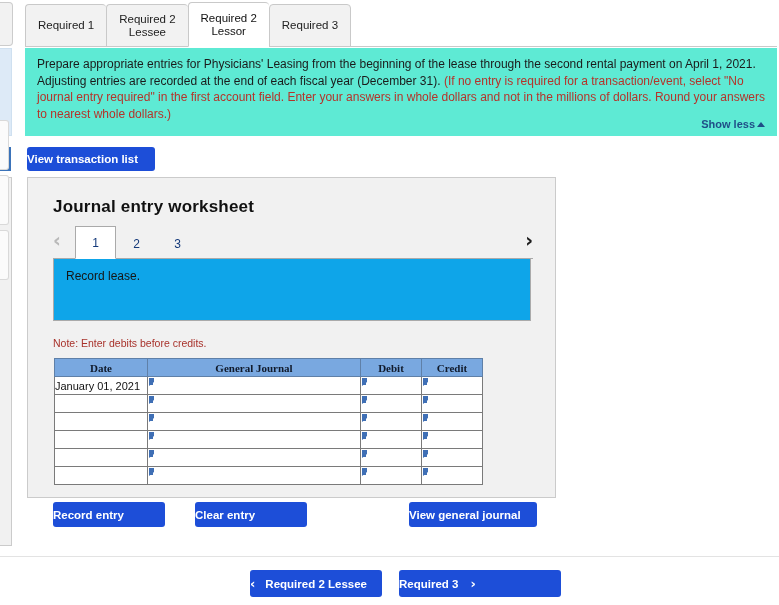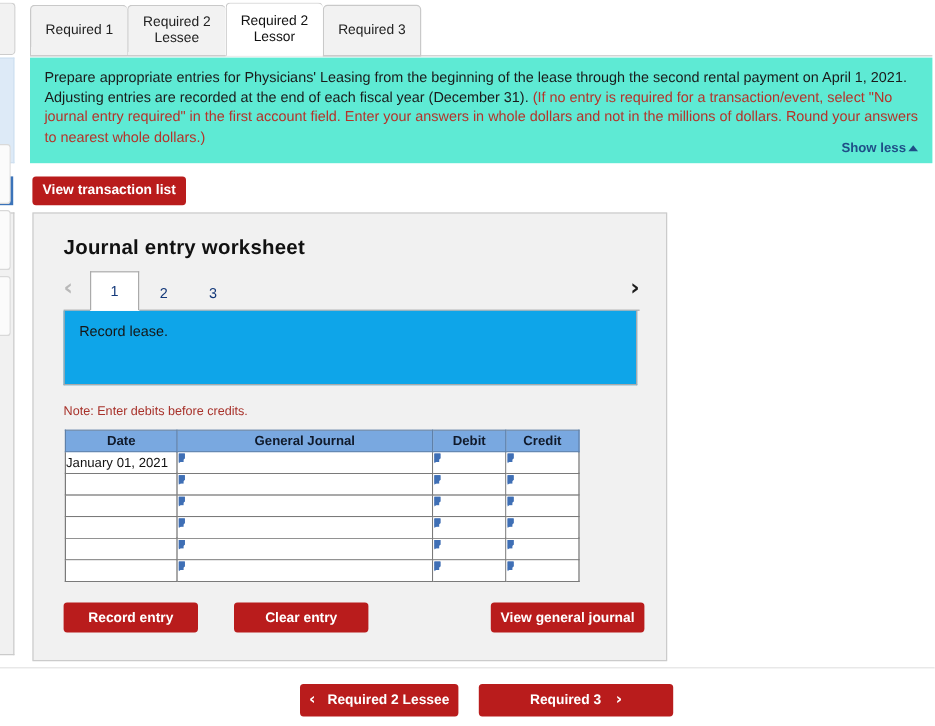--- a/index.html
+++ b/index.html
@@ -109,41 +109,41 @@
     display: inline-block;
     width: 0; height: 0; margin-left: 2px;
     border-left: 4px solid transparent;
     border-right: 4px solid transparent;
     border-bottom: 5px solid #1f4e87;
     vertical-align: 1px;
   }
 
   
   .btn-blue {
-    background: #b91c1c;
+    background: #1d4ed8;
     color: #ffffff;
     font-weight: bold;
     font-size: 11.5px;
     border: none;
     border-radius: 3px;
     cursor: pointer;
-    display: flex; align-items: center; justify-content: center;
+    display: flex; align-items: center; justify-content: flex-start;
     font-family: "Liberation Sans", sans-serif;
     box-sizing: border-box;
   }
 
   .view-trans {
     position: absolute; left: 27px; top: 147px;
     width: 128px; height: 24px;
   }
 
   
   .worksheet {
     position: absolute; left: 27px; top: 177px;
-    width: 529px; height: 374px;
+    width: 529px; height: 321px;
     box-sizing: border-box;
     background: #f1f1f1;
     border: 1px solid #cbcbcb;
   }
   .ws-title {
     position: absolute; left: 25px; top: 19px;
     font-size: 17px; font-weight: bold; color: #111;
     letter-spacing: 0.2px;
   }
 
@@ -210,20 +210,21 @@
   }
   .jtable th {
     background: #79a8e0;
     border: 1px solid #5f80a8;
     font-size: 11px;
     font-weight: bold;
     color: #101a2b;
     height: 17px;
     padding: 0;
     text-align: center;
+    font-family: Liberation Serif, serif;
   }
   .jtable td {
     border: 1px solid #7a7a7a;
     height: 17px;
     padding: 0;
     background: #ffffff;
     font-size: 11px;
     color: #111;
     vertical-align: middle;
     position: relative;

